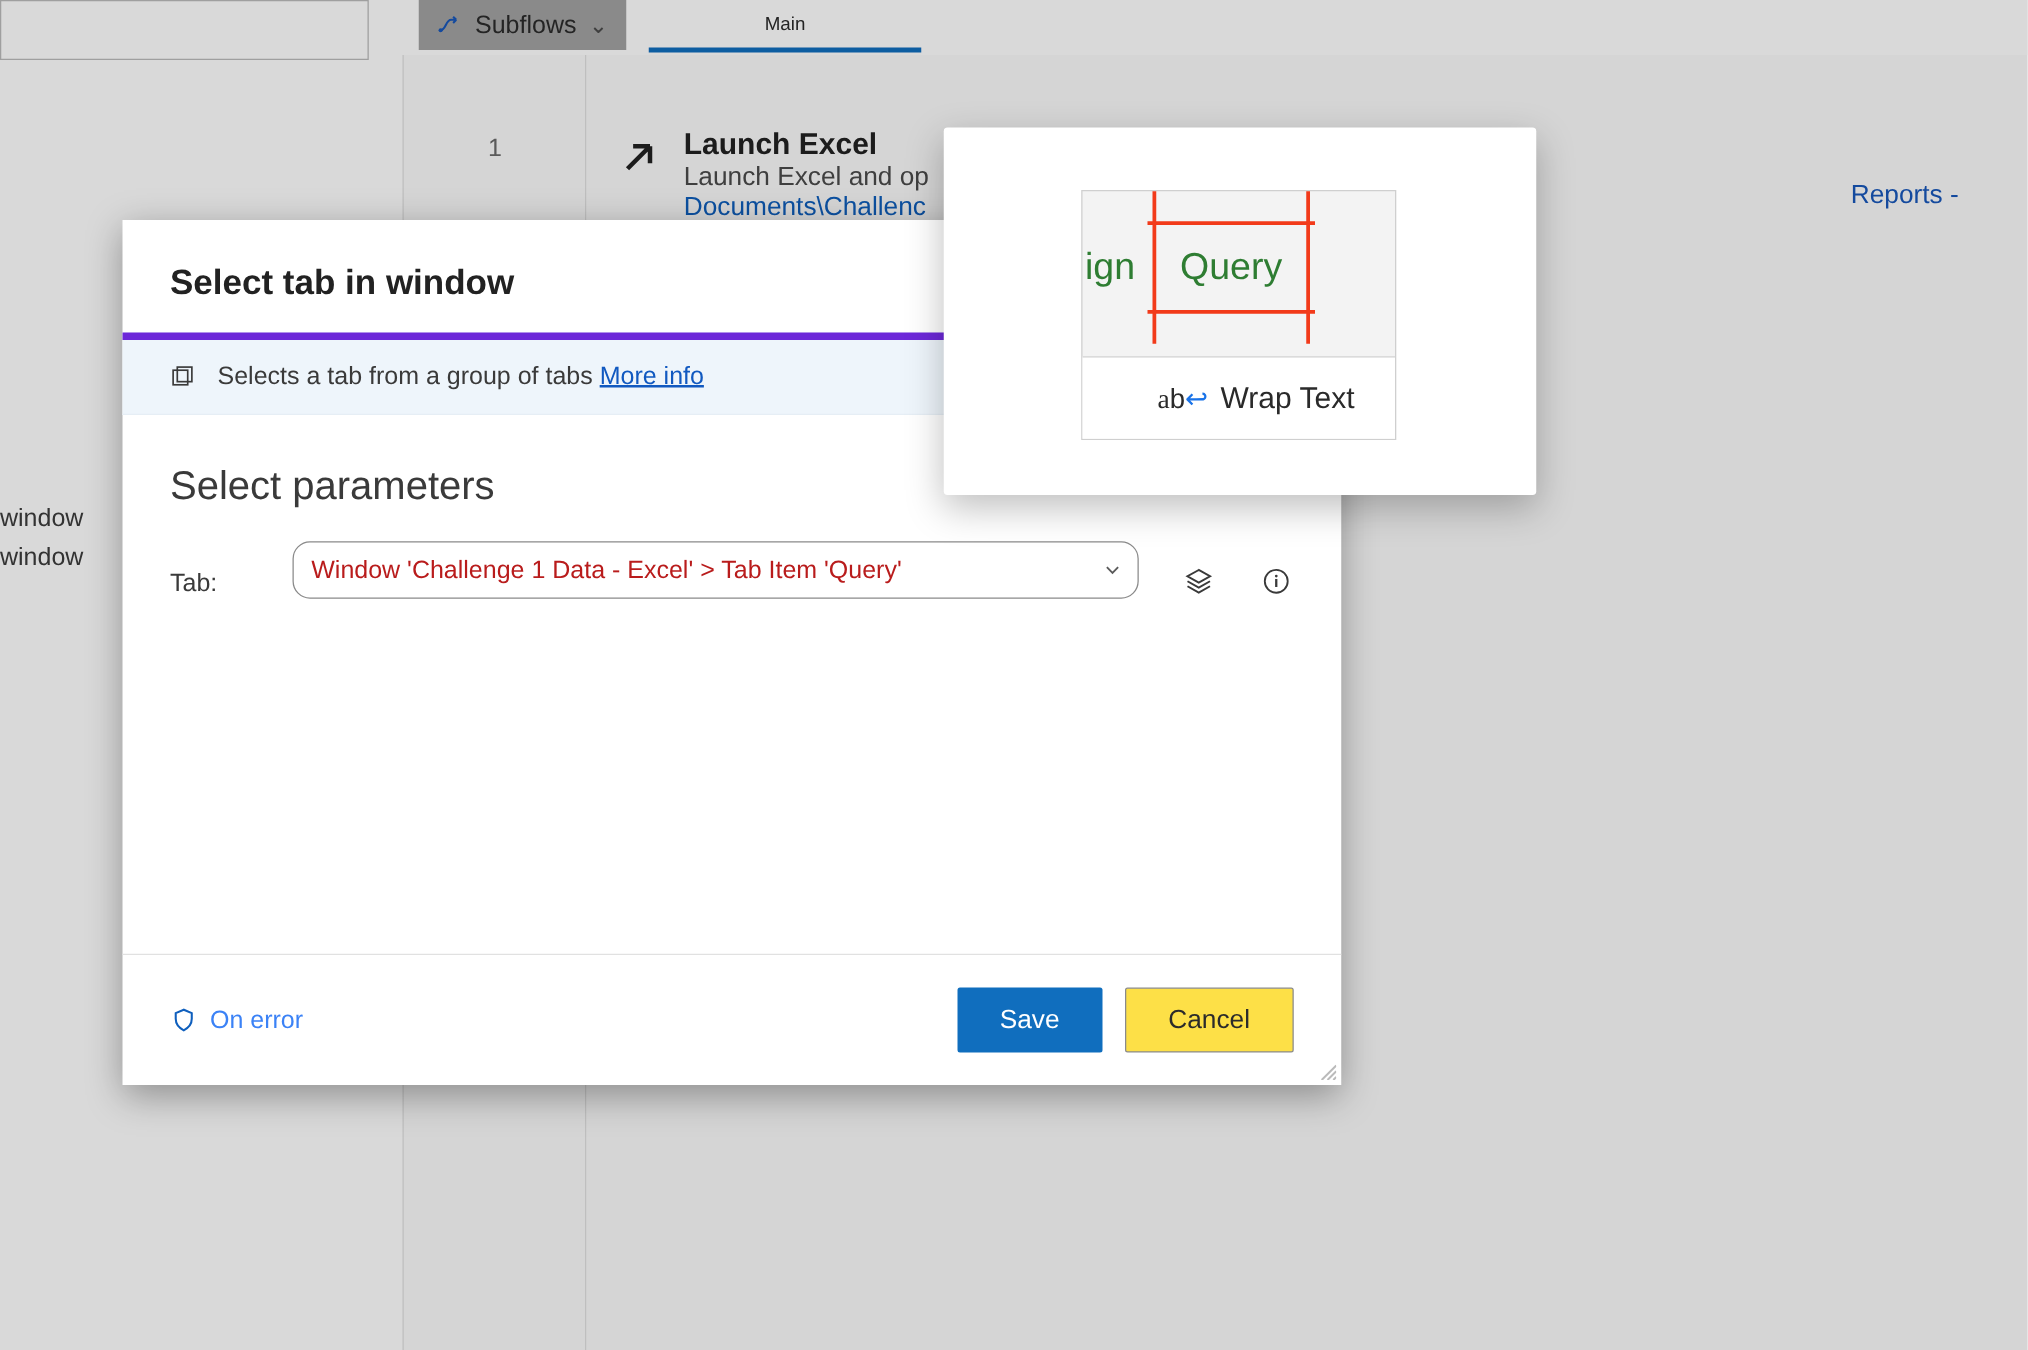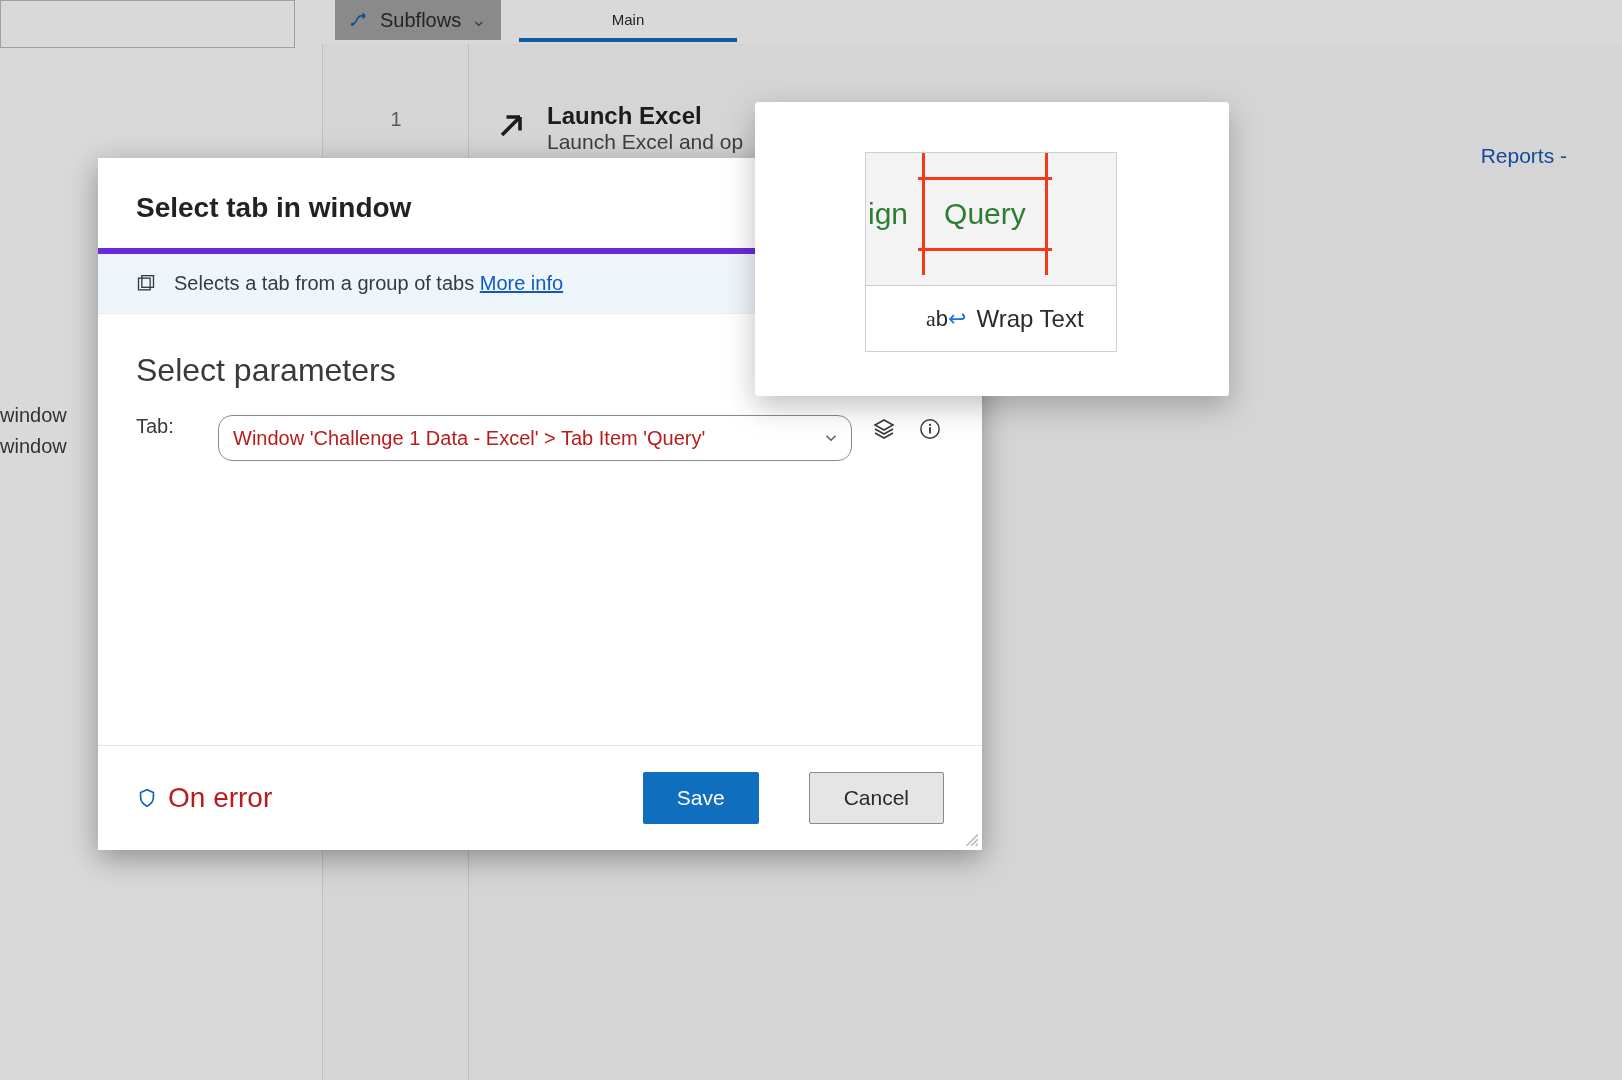--- a/index.html
+++ b/index.html
@@ -19,38 +19,38 @@
   .step { position: absolute; left: 170px; top: 58px; right: 30px; display: flex; gap: 18px; }
   .step-icon { width: 36px; height: 36px; color: #222; margin-top: 6px; }
   .step-text .t1 { font-size: 24px; color: #222; font-weight: 600; }
   .step-text .t2 { font-size: 21px; color: #4a4a4a; }
   .step-text .lk { color: #0f5fbd; }
   .reports-link { position: absolute; top: 100px; right: 55px; font-size: 21px; color: #1857ba; }
   .side-actions { position: absolute; left: 0; top: 400px; font-size: 20px; color: #3c3c3c; }
   .side-actions div { padding: 4px 0; }
 
   
-  .modal { position: absolute; left: 98px; top: 158px; width: 884px; height: 692px; background: #fff; box-shadow: 0 8px 28px rgba(0,0,0,0.35); display: flex; flex-direction: column; }
+  .modal { position: absolute; left: 98px; top: 176px; width: 975px; height: 692px; background: #fff; box-shadow: 0 8px 28px rgba(0,0,0,0.35); display: flex; flex-direction: column; }
   .modal-title { font-size: 28px; font-weight: 600; color: #222; padding: 34px 38px 24px; }
   .info-bar { background: #eef5fb; padding: 18px 38px; display: flex; align-items: center; gap: 18px; font-size: 20px; color: #3a3a3a; border-top: 6px solid #6d28d9; border-bottom: 1px solid #e6eef5; }
   .info-bar .info-icon { width: 20px; height: 20px; flex-shrink: 0; }
   .info-bar a { color: #1159c0; text-decoration: underline; }
   .params-head { font-size: 32px; color: #3a3a3a; padding: 38px 38px 18px; }
-  .param-row { display: flex; align-items: flex-start; gap: 18px; padding: 8px 38px; }
+  .param-row { display: flex; align-items: flex-end; gap: 34px; padding: 8px 38px; }
   .param-label { width: 64px; font-size: 20px; color: #3a3a3a; }
   .select-wrap { flex: 1; position: relative; }
   .select-input { width: 100%; height: 46px; border: 1px solid #8a8a8a; border-radius: 14px; padding: 0 46px 0 14px; font-size: 20px; color: #b91c1c; background: #fff; }
   .select-chev { position: absolute; right: 12px; top: 50%; transform: translateY(-50%); color: #5a5a5a; pointer-events: none; }
   .layer-btn, .info-btn { width: 28px; height: 28px; display: flex; align-items: center; justify-content: center; color: #3a3a3a; cursor: pointer; }
   .spacer { flex: 1; }
   .footer { border-top: 1px solid #e1e1e1; padding: 26px 38px; display: flex; align-items: center; gap: 18px; }
-  .on-error { display: flex; align-items: center; gap: 10px; color: #b91c1c; font-size: 28px; cursor: pointer; }
+  .on-error { display: flex; align-items: center; gap: 10px; color: #3b82f6; font-size: 20px; cursor: pointer; }
   .btn { height: 52px; padding: 0 34px; font-size: 21px; border-radius: 2px; cursor: pointer; }
   .btn-primary { background: #106ebe; color: #fff; border: none; }
-  .btn-secondary { background: #e5e5e5; color: #2b2b2b; border: 1px solid #8a8a8a; margin-left: 32px; }
+  .btn-secondary { background: #fde047; color: #2b2b2b; border: 1px solid #8a8a8a; }
   .resize-grip { position: absolute; right: 4px; bottom: 4px; width: 14px; height: 14px; color: #bbb; }
 
   
   .preview { position: absolute; left: 755px; top: 102px; width: 474px; height: 294px; background: #fff; box-shadow: 0 10px 30px rgba(0,0,0,0.25); border-radius: 3px; }
   .preview-inner { position: absolute; left: 110px; top: 50px; width: 252px; height: 200px; background: #f3f3f3; border: 1px solid #cfcfcf; }
   .preview-inner .row1 { position: absolute; left: 0; top: 0; right: 0; height: 122px; display: flex; align-items: center; }
   .preview-inner .ign { font-size: 30px; color: #2e7d32; font-weight: 400; margin-left: 2px; }
   .preview-inner .query-box { position: relative; margin-left: 18px; }
   .preview-inner .query { font-size: 30px; color: #2e7d32; font-weight: 400; padding: 16px 18px; }
   .red-line { position: absolute; background: #f23a1a; }

